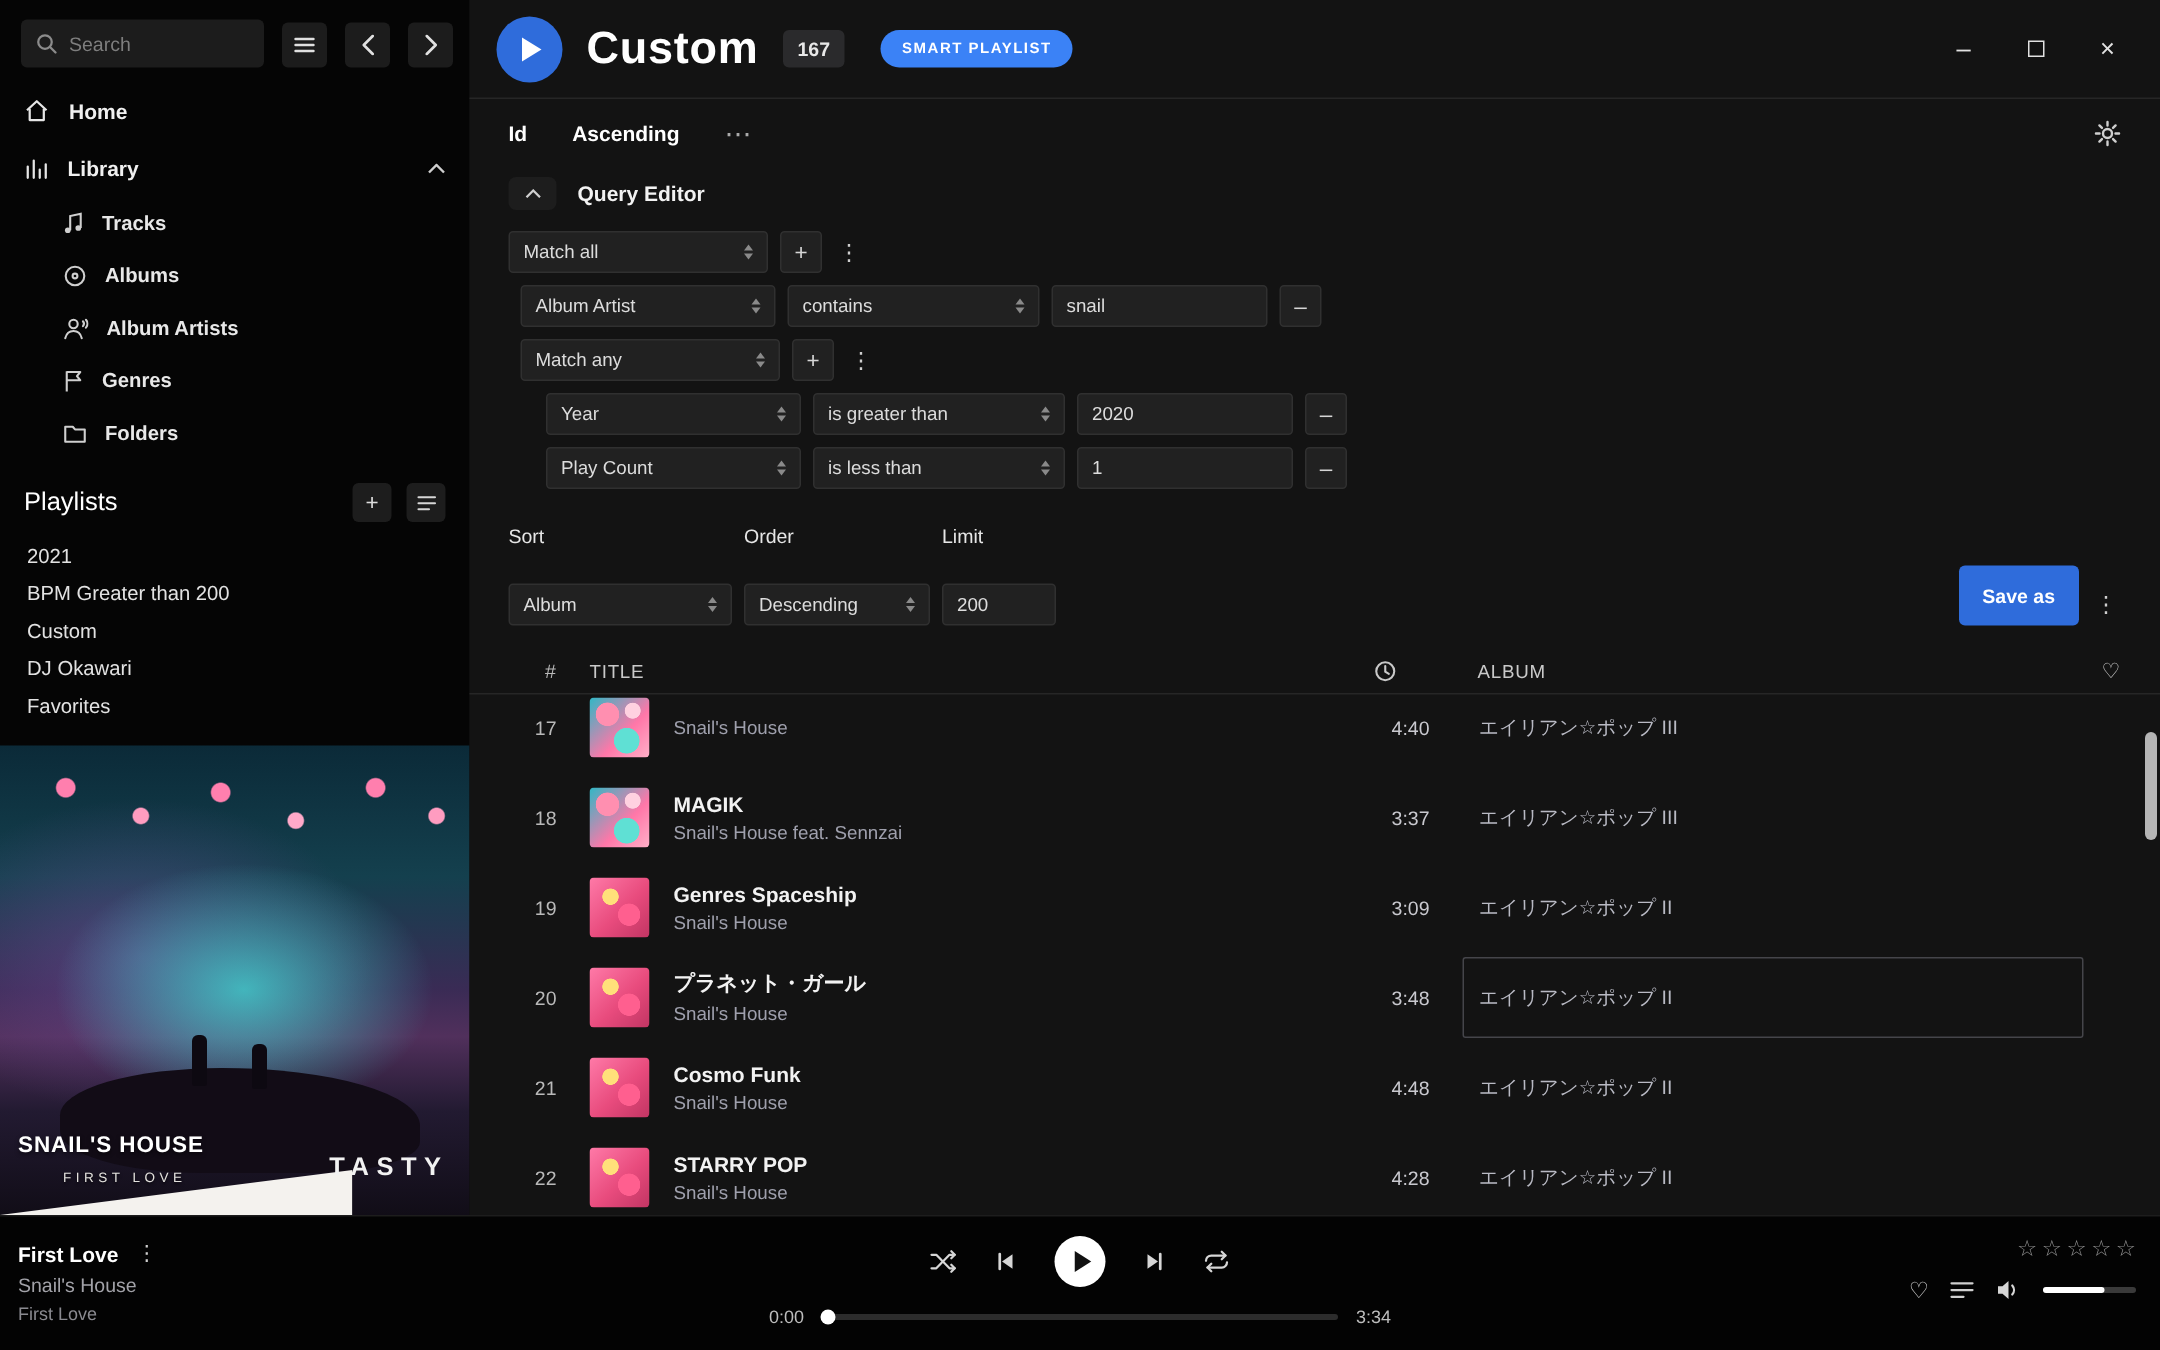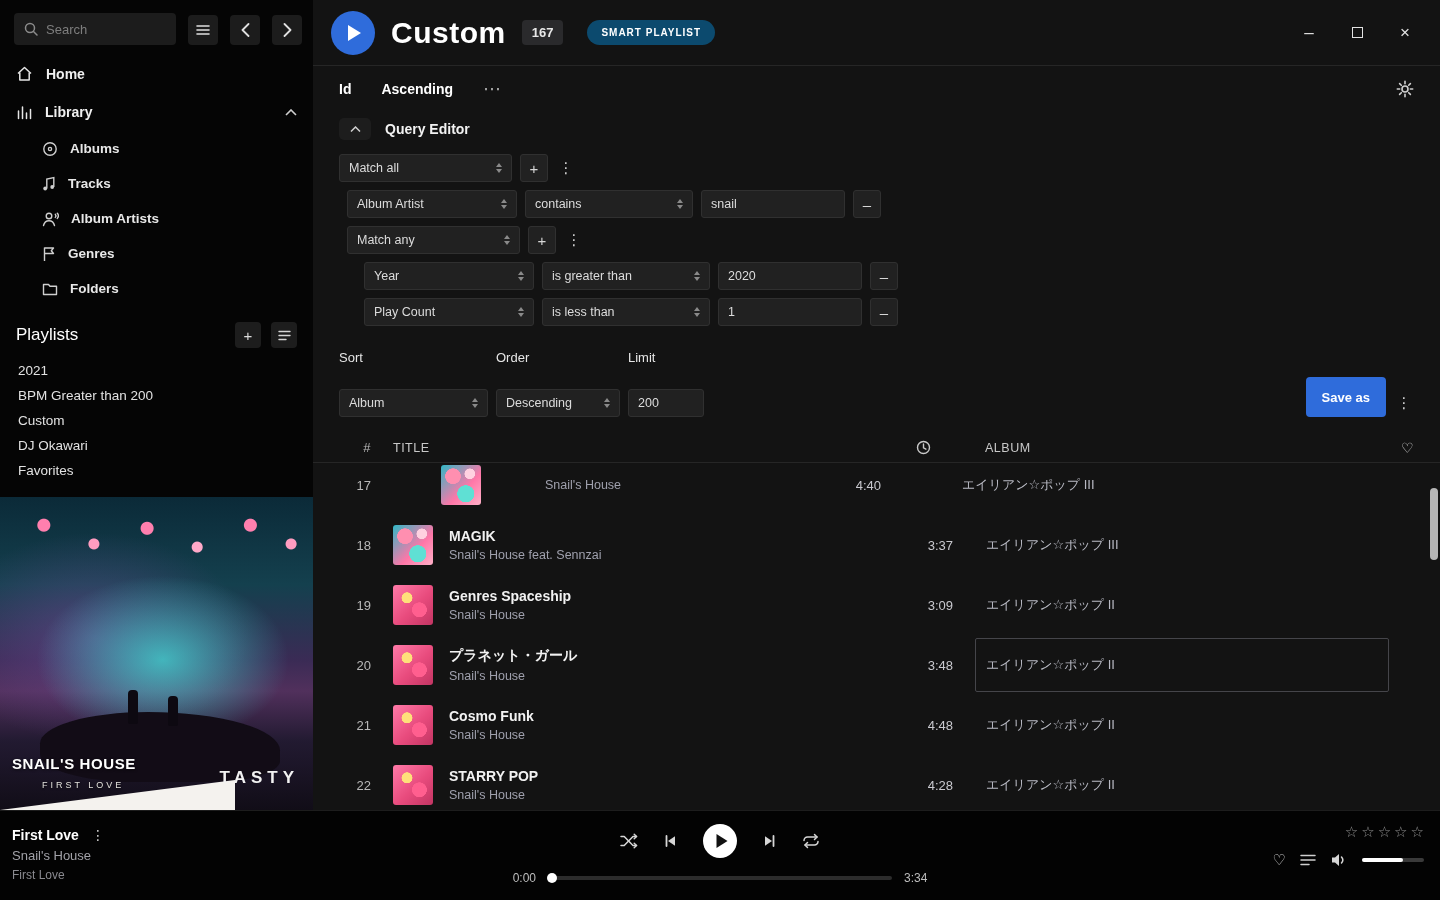--- a/index.html
+++ b/index.html
@@ -62,21 +62,21 @@
   .content { flex:1; display:flex; flex-direction:column; min-width:0; position:relative; background:#131313; }
   .c-header { height:66px; flex:none; border-bottom:1px solid #262626; display:flex; align-items:center;
               gap:16px; padding:0 22px 0 18px; }
   .play-big { width:44px; height:44px; border-radius:50%; background:#2f6cdb; display:flex;
               align-items:center; justify-content:center; cursor:pointer; flex:none; }
   .play-big .tri { width:0; height:0; border-left:13px solid #fff; border-top:8px solid transparent;
                    border-bottom:8px solid transparent; margin-left:3px; }
   .pg-title { font-size:30px; font-weight:800; letter-spacing:.5px; color:#fff; }
   .count-badge { background:#2a2a2c; color:#e8e8e8; font-size:13px; font-weight:700;
                  padding:5px 10px; border-radius:4px; }
-  .smart-badge { background:#0c4a6e; color:#fff; font-size:10px; font-weight:800; letter-spacing:1px;
+  .smart-badge { background:#3b82f6; color:#fff; font-size:10px; font-weight:800; letter-spacing:1px;
                  padding:7px 14px; border-radius:14px; margin-left:8px; }
   .win-controls { margin-left:auto; display:flex; align-items:center; gap:30px; padding-right:4px; }
   .win-btn { width:18px; height:18px; display:flex; align-items:center; justify-content:center;
              color:#e2e2e2; font-size:17px; cursor:pointer; }
   .max-box { width:11px; height:11px; border:1.5px solid #e2e2e2; }
 
   .toolbar { height:46px; flex:none; display:flex; align-items:center; gap:30px; padding:0 26px; }
   .tb-sort { font-size:14px; font-weight:700; color:#fff; cursor:pointer; }
   .tb-more { font-size:18px; color:#aaa; cursor:pointer; letter-spacing:2px; }
   .tb-gear { margin-left:auto; cursor:pointer; display:flex; }
@@ -112,21 +112,21 @@
   .save-btn { margin-left:auto; height:40px; padding:0 16px; background:#2f6cdb; color:#fff;
               border-radius:4px; font-size:13px; font-weight:700; display:flex; align-items:center;
               cursor:pointer; }
 
   
   .table { flex:1; display:flex; flex-direction:column; min-height:0; margin-top:16px; }
   .thead { height:30px; flex:none; display:flex; align-items:center; padding:0 14px 0 24px;
            border-bottom:1px solid #262626; color:#c9c9c9; font-size:12.5px; letter-spacing:.5px; }
   .tbody { flex:1; overflow:hidden; padding:0 14px 0 24px; }
   .trow { height:60px; display:flex; align-items:center; cursor:default; }
-  .trow.clip { margin-top:-8px;gap:24px; }
+  .trow.clip { margin-top:-8px; }
   .col-num { width:34px; text-align:right; color:#b9b9b9; font-size:13px; flex:none; }
   .col-gap1 { width:22px; flex:none; }
   .thumb { width:40px; height:40px; border-radius:3px; flex:none; }
   .thumb.a { background:
       radial-gradient(circle at 30% 28%, #ff8fb0 0 19%, transparent 20%),
       radial-gradient(circle at 72% 22%, #ffd1e0 0 12%, transparent 13%),
       radial-gradient(circle at 62% 72%, #5fe0d4 0 22%, transparent 23%),
       linear-gradient(135deg,#2fb8c6,#ff77a8 60%,#ffb0c8); }
   .thumb.b { background:
       radial-gradient(circle at 35% 32%, #ffe07a 0 14%, transparent 15%),
@@ -237,36 +237,36 @@
         <span class="grow"></span>
         <span style="display:flex;">
           <svg width="12" height="7" viewBox="0 0 12 7" fill="none" stroke="#cfcfcf" stroke-width="1.6">
               <path d="M1 6l5-5 5 5"></path>
             </svg>
         </span>
       </div>
 
       <div class="sub-item">
         <span style="display:flex;">
-          <svg width="16" height="16" viewBox="0 0 16 16" fill="none" stroke="#cfcfcf" stroke-width="1.4">
-              <circle cx="8" cy="8" r="6.2"></circle>
-              <circle cx="8" cy="8" r="1.6"></circle>
-            </svg>
-        </span>
-        <span>Albums</span>
-      </div>
-      <div class="sub-item">
-        <span style="display:flex;">
           <svg width="14" height="16" viewBox="0 0 14 16" fill="none">
               <path d="M4.8 12.5V3l7-1.5V11" stroke="#cfcfcf" stroke-width="1.4"></path>
               <circle cx="3.2" cy="12.5" r="1.9" fill="#cfcfcf"></circle>
               <circle cx="10.2" cy="11" r="1.9" fill="#cfcfcf"></circle>
             </svg>
         </span>
         <span>Tracks</span>
+      </div>
+      <div class="sub-item">
+        <span style="display:flex;">
+          <svg width="16" height="16" viewBox="0 0 16 16" fill="none" stroke="#cfcfcf" stroke-width="1.4">
+              <circle cx="8" cy="8" r="6.2"></circle>
+              <circle cx="8" cy="8" r="1.6"></circle>
+            </svg>
+        </span>
+        <span>Albums</span>
       </div>
       <div class="sub-item">
         <span style="display:flex;">
           <svg width="17" height="16" viewBox="0 0 17 16" fill="none" stroke="#cfcfcf" stroke-width="1.4" stroke-linecap="round">
               <circle cx="7" cy="5" r="2.8"></circle>
               <path d="M1.5 14.5c.8-3.2 2.9-4.8 5.5-4.8s4.7 1.6 5.5 4.8"></path>
               <path d="M13.3 3.2q1.4 1.6 0 3.2"></path>
               <path d="M15.3 2.2q2.2 2.6 0 5.2"></path>
             </svg>
         </span>

